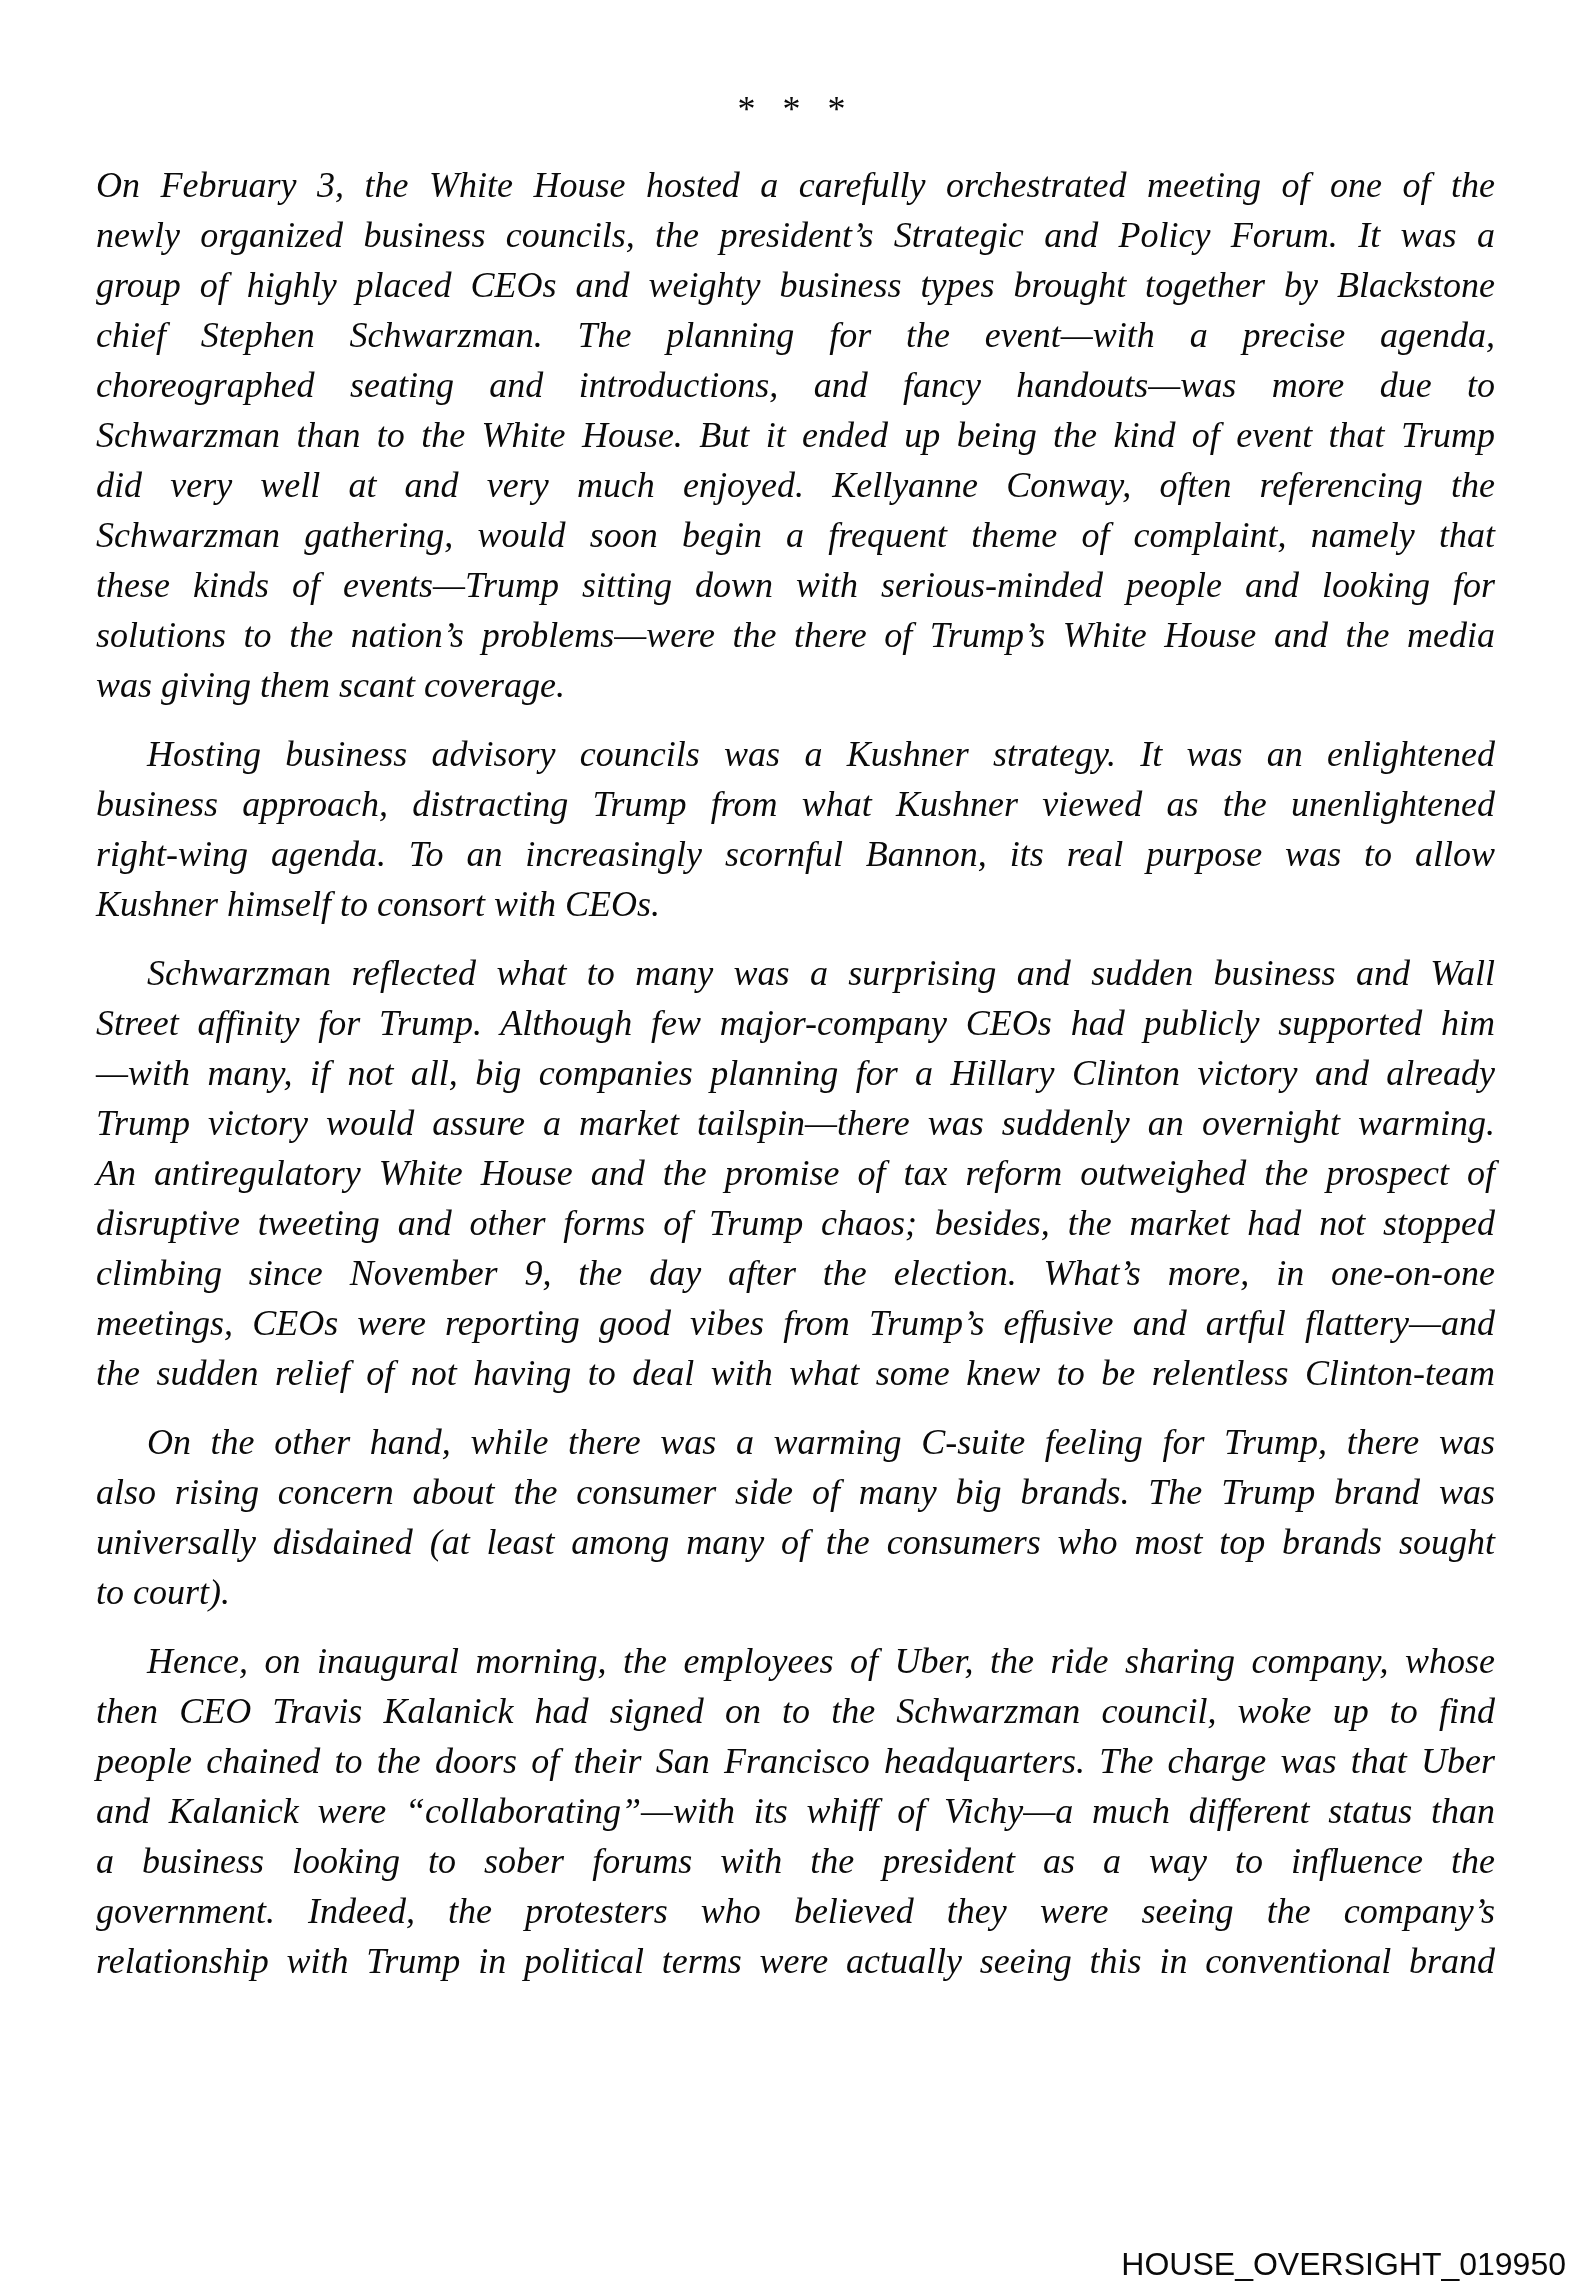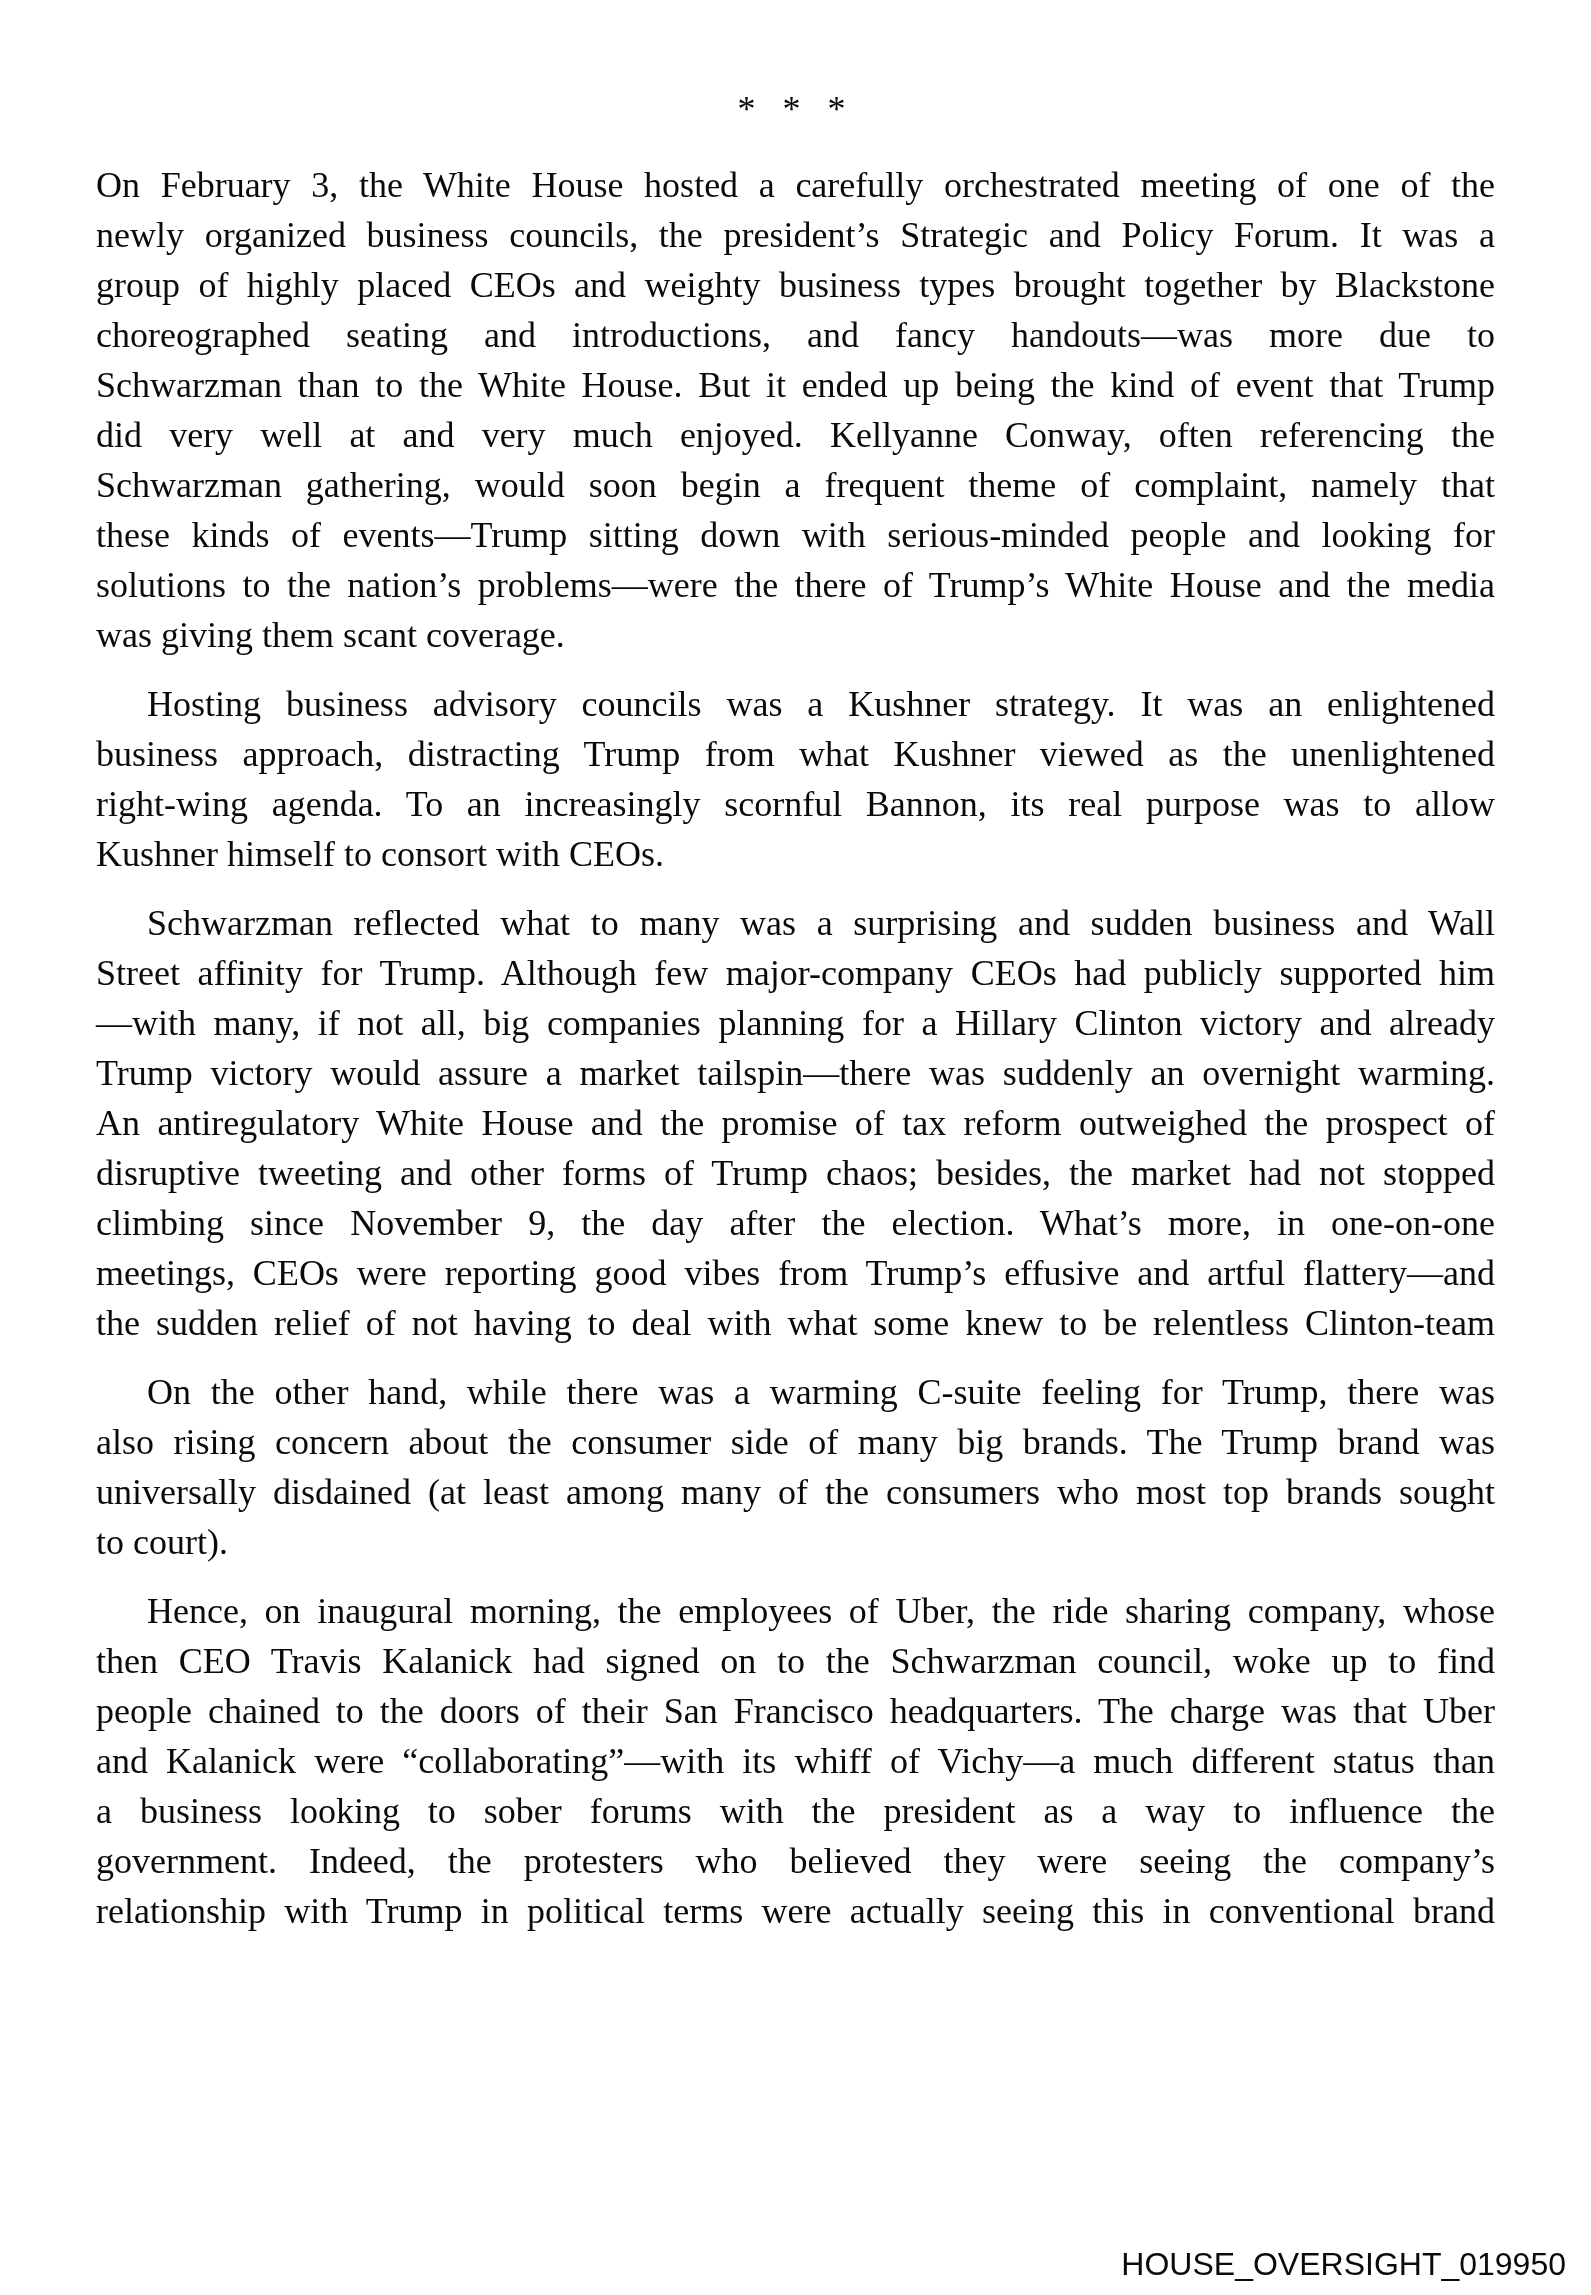--- a/index.html
+++ b/index.html
@@ -36,20 +36,21 @@
       position: absolute;
       left: 96px;
       top: 160px;
       width: 1399px;
       font-family: "Liberation Serif", serif;
       font-size: 36px;
       line-height: 50px;
     }
     .para {
       margin: 0 0 19px 0;
+      font-style: italic;
     }
     .line {
       display: block;
       text-align: justify;
       text-align-last: justify;
       white-space: nowrap;
       height: 50px;
       overflow: visible;
     }
     .line.last {
@@ -73,20 +74,21 @@
 
 <div class="page">
   <div class="section-break">* * *</div>
 
   <div class="body-text">
 
     <div class="para">
       <span class="line">On February 3, the White House hosted a carefully orchestrated meeting of one of the</span>
       <span class="line">newly organized business councils, the president’s Strategic and Policy Forum. It was a</span>
       <span class="line">group of highly placed CEOs and weighty business types brought together by Blackstone</span>
+      <span class="line">chief Stephen Schwarzman. The planning for the event—with a precise agenda,</span>
       <span class="line">choreographed seating and introductions, and fancy handouts—was more due to</span>
       <span class="line">Schwarzman than to the White House. But it ended up being the kind of event that Trump</span>
       <span class="line">did very well at and very much enjoyed. Kellyanne Conway, often referencing the</span>
       <span class="line">Schwarzman gathering, would soon begin a frequent theme of complaint, namely that</span>
       <span class="line">these kinds of events—Trump sitting down with serious-minded people and looking for</span>
       <span class="line">solutions to the nation’s problems—were the there of Trump’s White House and the media</span>
       <span class="line last">was giving them scant coverage.</span>
     </div>
 
     <div class="para">

